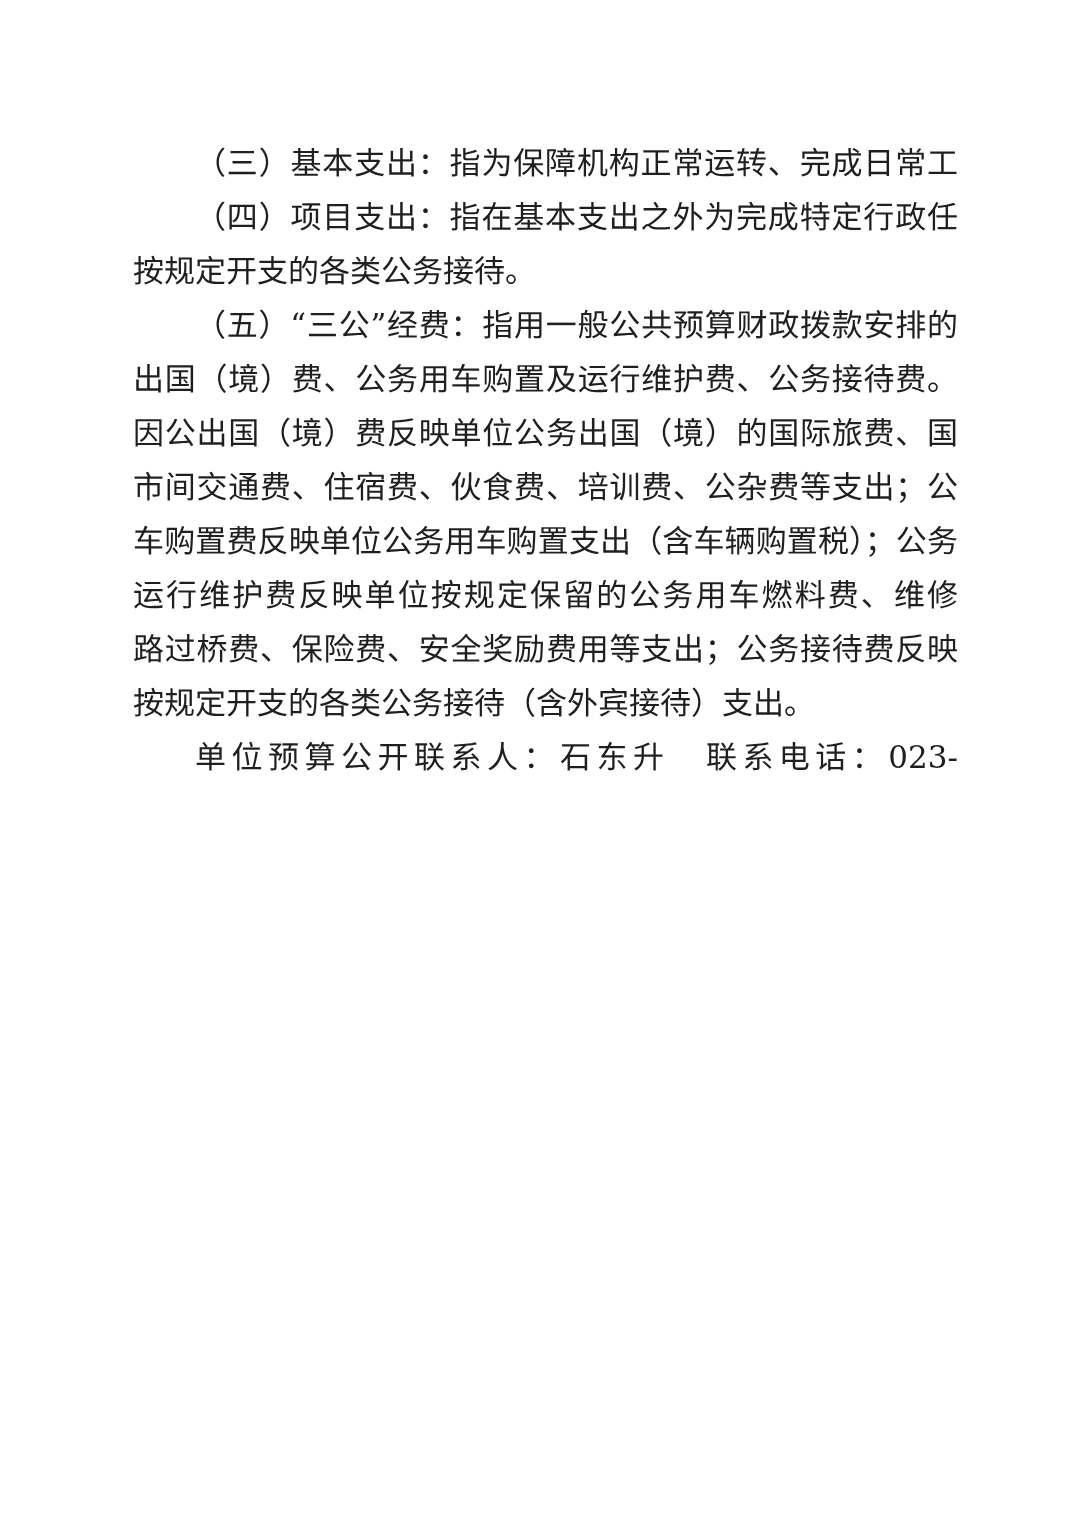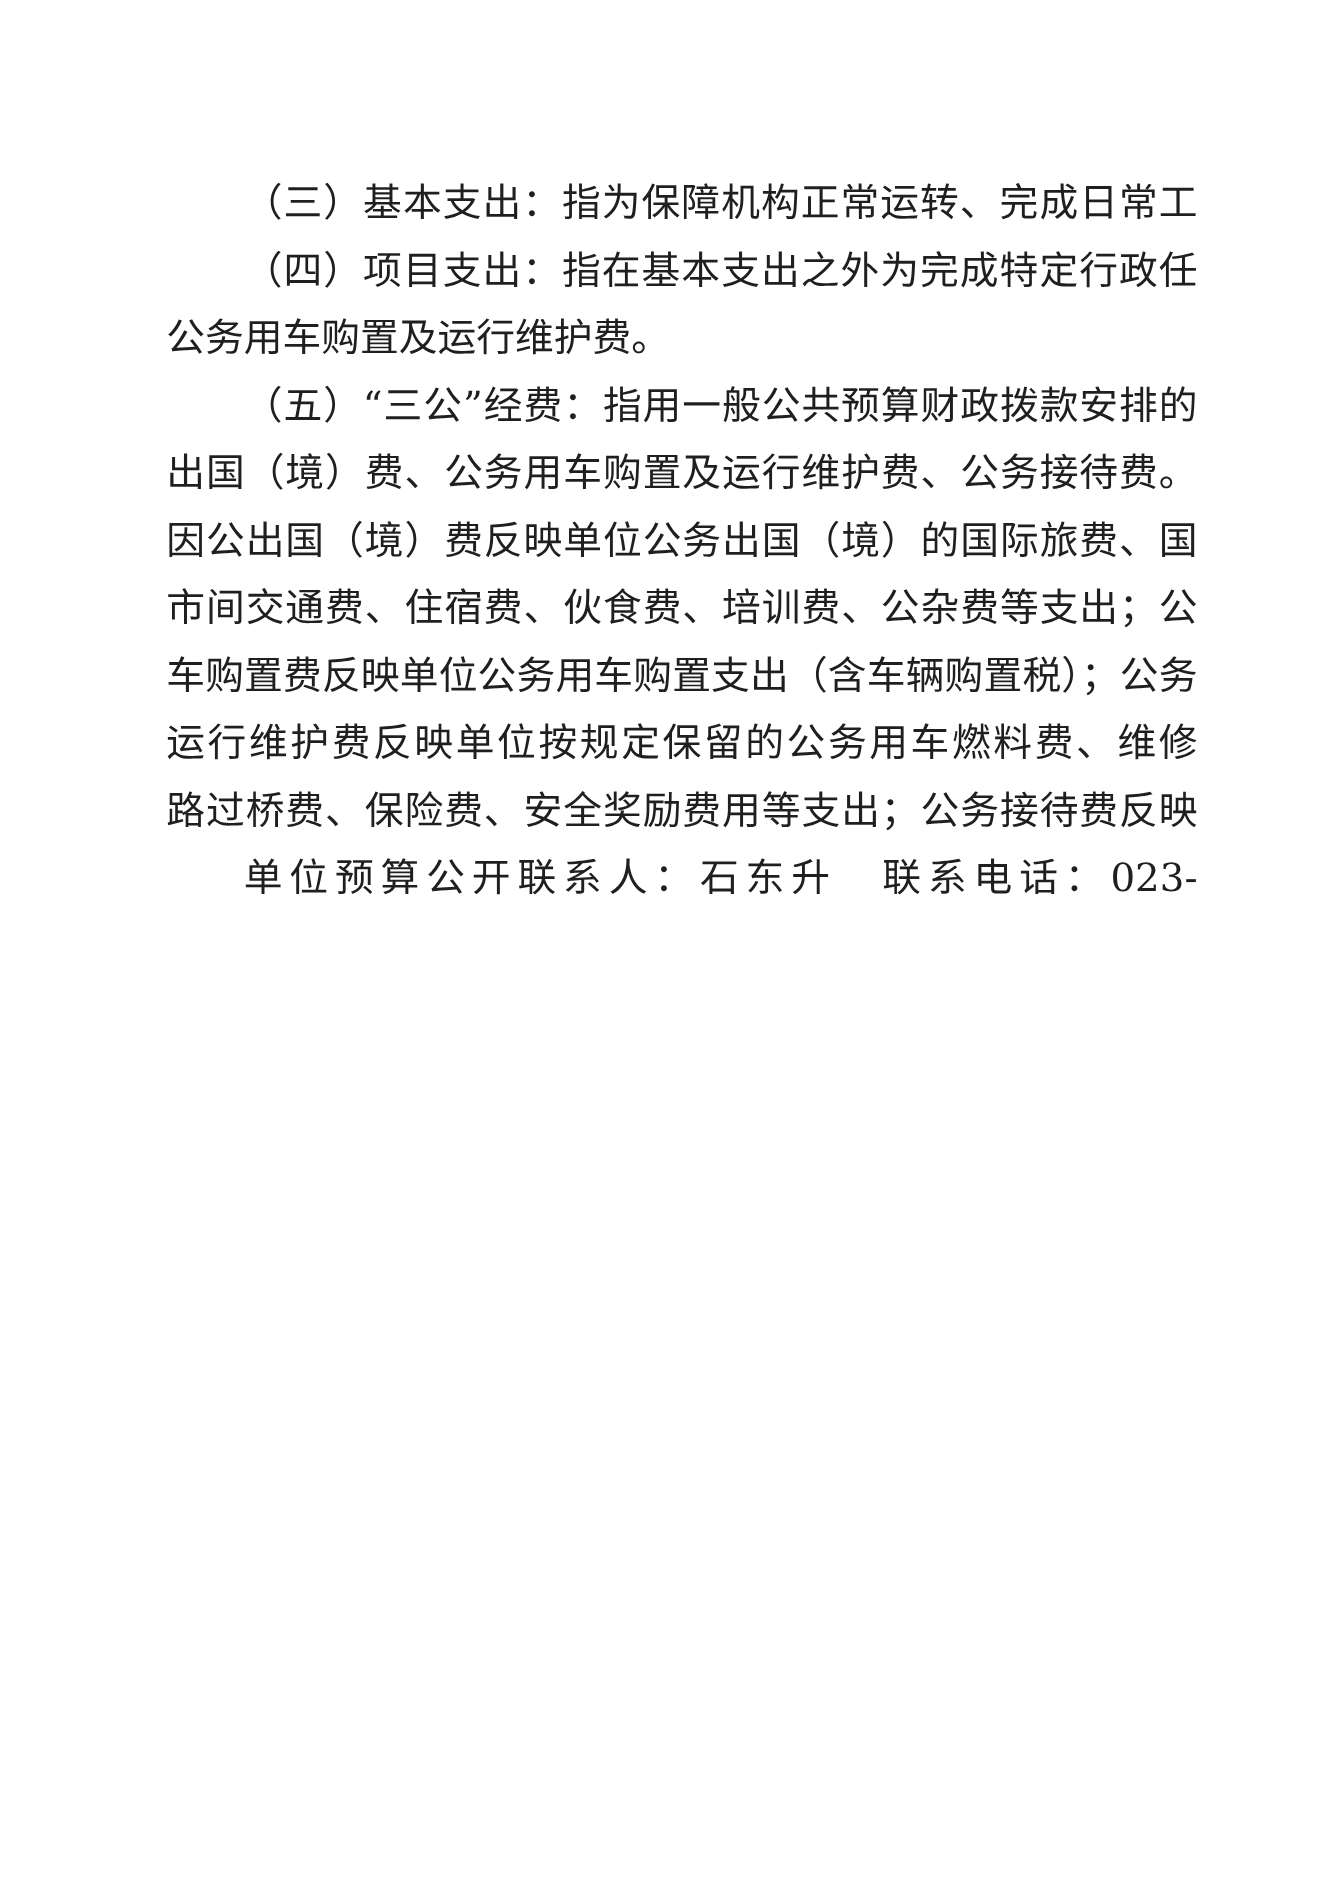--- a/index.html
+++ b/index.html
@@ -44,28 +44,29 @@
 </head>
 <body>
 
 <div class="page">
   <div class="text-block" id="text-block">
       <div class="paragraph">
         <div class="line first">（三）基本支出：指为保障机构正常运转、完成日常工作任</div>
       </div>
       <div class="paragraph">
         <div class="line first">（四）项目支出：指在基本支出之外为完成特定行政任务和</div>
-        <div class="line para-last">公务用车购置及运行维护费。</div>
+        <div class="line para-last">按规定开支的各类公务接待。</div>
       </div>
       <div class="paragraph">
         <div class="line first">（五）“三公”经费：指用一般公共预算财政拨款安排的因公</div>
         <div class="line">出国（境）费、公务用车购置及运行维护费、公务接待费。其中，</div>
         <div class="line">因公出国（境）费反映单位公务出国（境）的国际旅费、国外城</div>
         <div class="line">市间交通费、住宿费、伙食费、培训费、公杂费等支出；公务用</div>
         <div class="line">车购置费反映单位公务用车购置支出（含车辆购置税）；公务用车</div>
         <div class="line">运行维护费反映单位按规定保留的公务用车燃料费、维修费、过</div>
         <div class="line">路过桥费、保险费、安全奖励费用等支出；公务接待费反映单位</div>
+        <div class="line para-last">按规定开支的各类公务接待（含外宾接待）支出。</div>
       </div>
       <div class="paragraph">
         <div class="line first para-last">单位预算公开联系人：石东升　联系电话：023-74579438</div>
       </div>
     </div>
 </div>
 
 </body></html>

